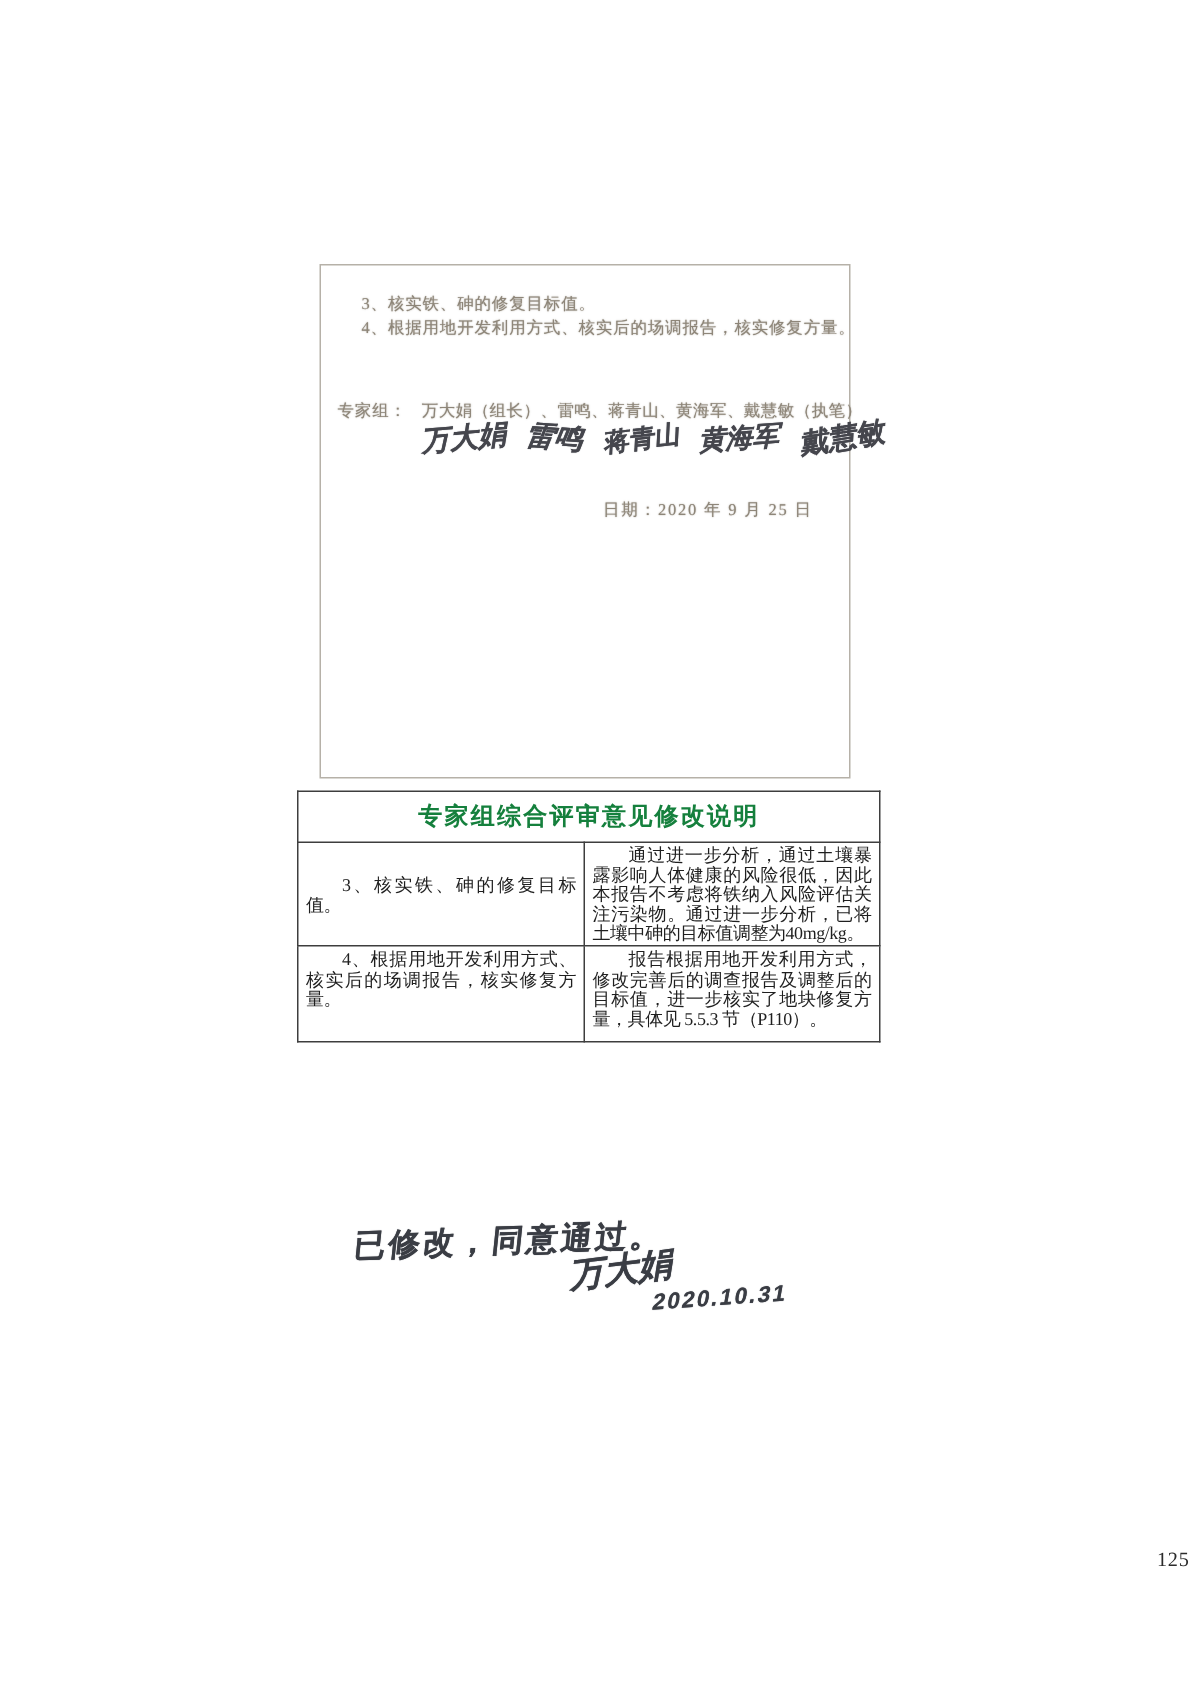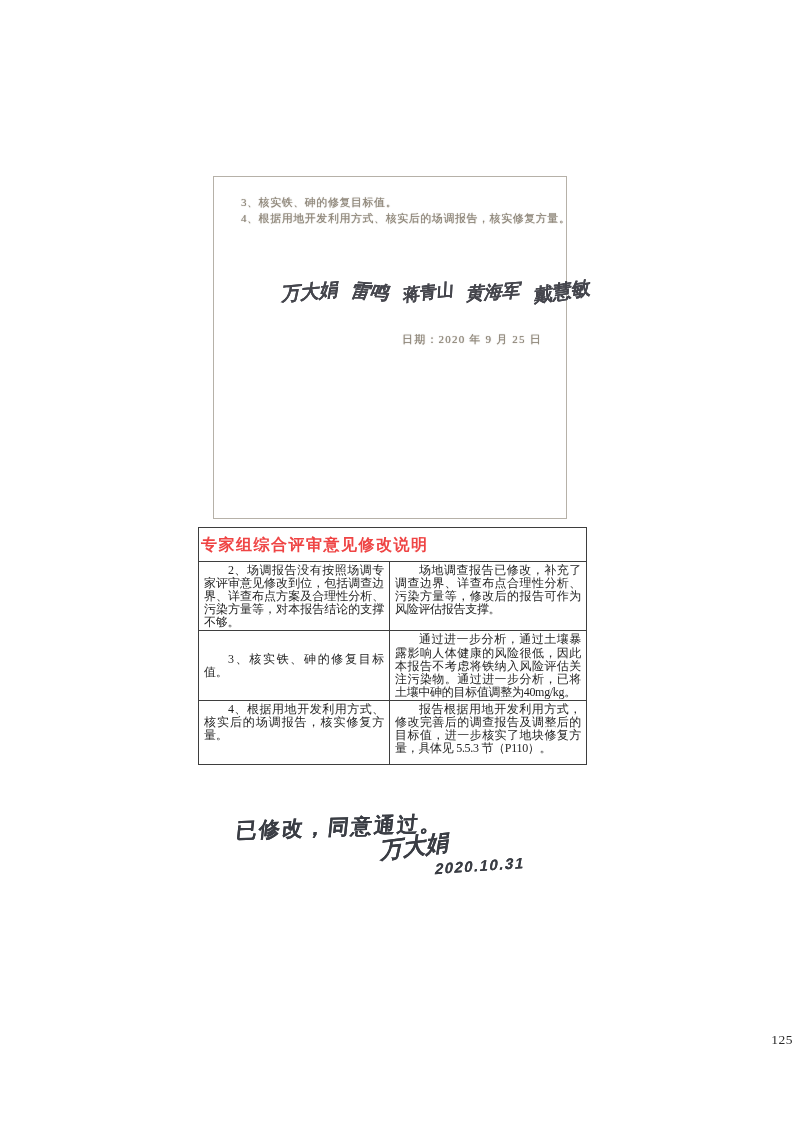--- a/index.html
+++ b/index.html
@@ -50,22 +50,22 @@
     border:1.4px solid #3e3e3e;
     vertical-align:top;
     padding:2px 5px 1px 5px;
     font-size:12px;line-height:13.1px;
     letter-spacing:-0.3px;
     text-align:justify;
   }
   table.review td.ttl{
     font-family:"Liberation Sans","DejaVu Sans",sans-serif;
     font-weight:bold;font-size:16px;letter-spacing:1.5px;
-    vertical-align:middle;
-    height:29px;padding:2px;color:#ef4444;
+    text-align:center;vertical-align:middle;
+    height:29px;padding:2px;color:#15803d;
   }
   table.review .cell-text{text-indent:2em;}
   table.review td.mid{vertical-align:middle;}
   tr.r1{height:60px;} tr.r2{height:58px;} tr.r3{height:68px;} tr.r4{height:64px;}
   
   .hand{
     font-family:"Liberation Sans","DejaVu Sans",sans-serif;
     color:#3a3d44;white-space:nowrap;position:absolute;
     text-shadow:0 0 0.5px #3a3d44;
   }
@@ -87,48 +87,43 @@
     text-align:right;font-size:13.5px;color:#2b2b2b;letter-spacing:0.5px;
   }
 </style>
 </head>
 <body>
 
 <div class="scan-box">
   <div class="scan-line l2">3、核实铁、砷的修复目标值。</div>
   <div class="scan-line l3">4、根据用地开发利用方式、核实后的场调报告，核实修复方量。</div>
 
+  <div class="scan-line expert-line">
+    <span>专家组：</span><span class="expert-names">万大娟（组长）、雷鸣、蒋青山、黄海军、戴慧敏（执笔）</span>
+  </div>
 
   <div class="sig-row">
     <span class="sig s1">万大娟</span>
     <span class="sig s2">雷鸣</span>
     <span class="sig s3">蒋青山</span>
     <span class="sig s4">黄海军</span>
     <span class="sig s5">戴慧敏</span>
   </div>
 
   <div class="scan-line date-line">日期：2020 年 9 月 25 日</div>
 </div>
 
 <table class="review">
   <colgroup>
       <col style="width:191px">
       <col style="width:197px">
     </colgroup>
   <tbody>
       <tr>
     <td class="ttl" colspan="2">专家组综合评审意见修改说明</td>
-  </tr>
-  <tr class="r2">
-    <td>
-      <div class="cell-text">2、场调报告没有按照场调专家评审意见修改到位，包括调查边界、详查布点方案及合理性分析、污染方量等，对本报告结论的支撑不够。</div>
-    </td>
-    <td>
-      <div class="cell-text">场地调查报告已修改，补充了调查边界、详查布点合理性分析、污染方量等，修改后的报告可作为风险评估报告支撑。</div>
-    </td>
   </tr>
   <tr class="r3">
     <td class="mid">
       <div class="cell-text">3、核实铁、砷的修复目标值。</div>
     </td>
     <td>
       <div class="cell-text">通过进一步分析，通过土壤暴露影响人体健康的风险很低，因此本报告不考虑将铁纳入风险评估关注污染物。通过进一步分析，已将土壤中砷的目标值调整为40mg/kg。</div>
     </td>
   </tr>
   <tr class="r4">

